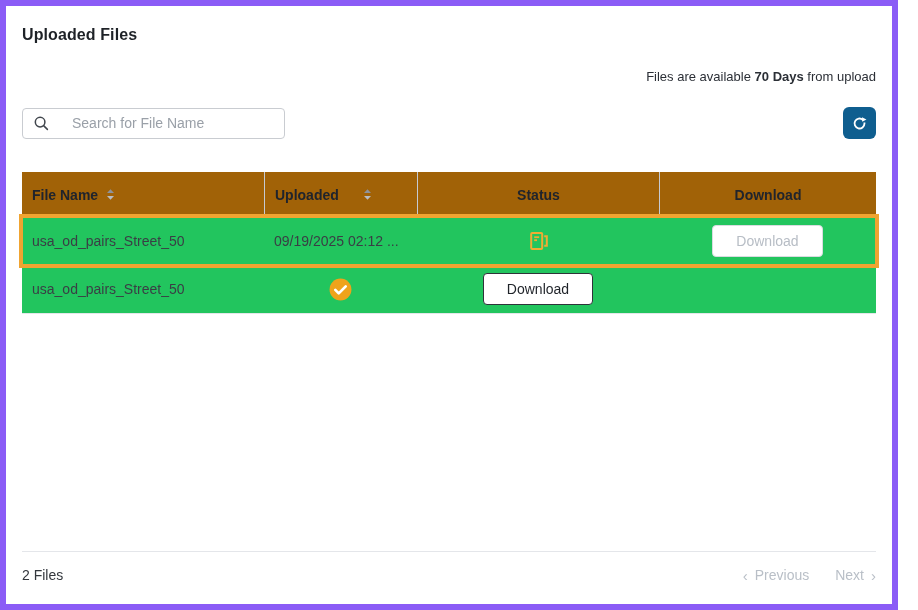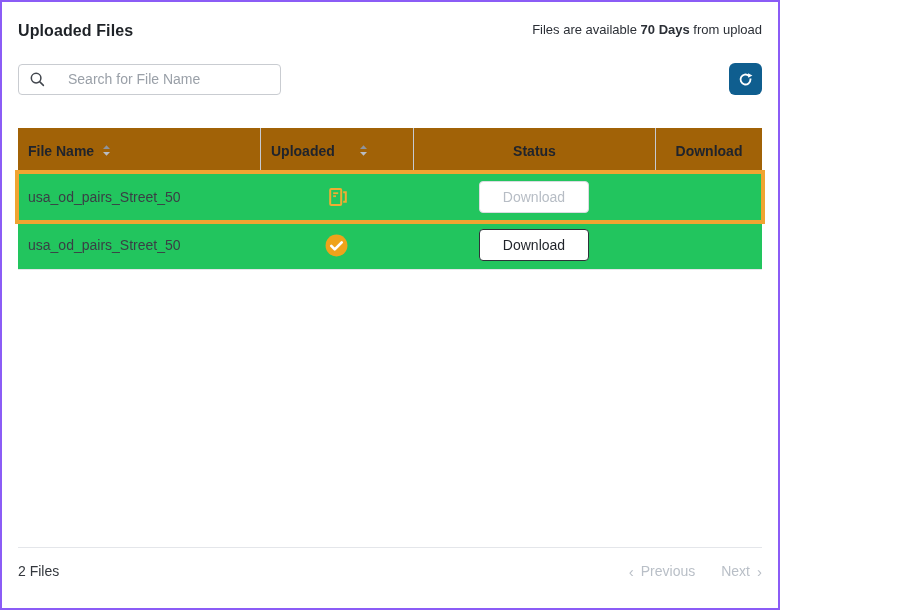--- a/index.html
+++ b/index.html
@@ -1,31 +1,31 @@
 <!DOCTYPE html>
 <html><head>
 <meta charset="utf-8">
 <style>
   html,body{margin:0;padding:0;background:#fff;}
   .frame{
     box-sizing:border-box;
-    width:780px;height:610px;
-    border:2px solid #8b5cf6;
+    width:898px;height:610px;
+    border:6px solid #8b5cf6;
     background:#fff;
     position:relative;
     font-family:"Liberation Sans",sans-serif;
     color:#2b2f36;
     overflow:hidden;
   }
   .content{position:absolute;left:16px;right:16px;top:0;}
 
   
   .topbar{display:flex;justify-content:space-between;align-items:flex-start;margin-top:20px;}
   .page-title{font-size:16px;font-weight:700;color:#1e2227;letter-spacing:.1px;}
-  .avail-note{font-size:13px;color:#2b2f36;}
+  .avail-note{font-size:13px;color:#2b2f36;margin-top:43px;}
   .avail-note b{font-weight:700;}
 
   
   .search-row{display:flex;justify-content:space-between;align-items:center;margin-top:23px;}
   .search-box{
     display:flex;align-items:center;gap:21px;
     width:263px;height:31px;box-sizing:border-box;
     border:1px solid #c9ccd1;border-radius:4px;background:#fff;
     padding:0 10px;
   }
@@ -143,20 +143,21 @@
         <div class="th center divider">
           <span>Status</span>
         </div>
         <div class="th center divider">
           <span>Download</span>
         </div>
       </div>
 
       <div class="trow highlight">
         <div class="td left">usa_od_pairs_Street_50</div>
+        <div class="td left">09/19/2025 02:12 ...</div>
         <div class="td center">
           <span style="display:inline-flex;">
             <svg width="24" height="24" viewBox="0 0 24 24">
               <rect x="5.2" y="4" width="11" height="16" rx="1" fill="none" stroke="#f0ac33" stroke-width="2"></rect>
               <line x1="8.2" y1="8.2" x2="13.2" y2="8.2" stroke="#f0ac33" stroke-width="1.8"></line>
               <line x1="8.2" y1="11.2" x2="11" y2="11.2" stroke="#f0ac33" stroke-width="1.8"></line>
               <path d="M18.2 7.3 h2.6 v9.4 h-2.6" fill="none" stroke="#f0ac33" stroke-width="2"></path>
             </svg>
           </span>
         </div>

